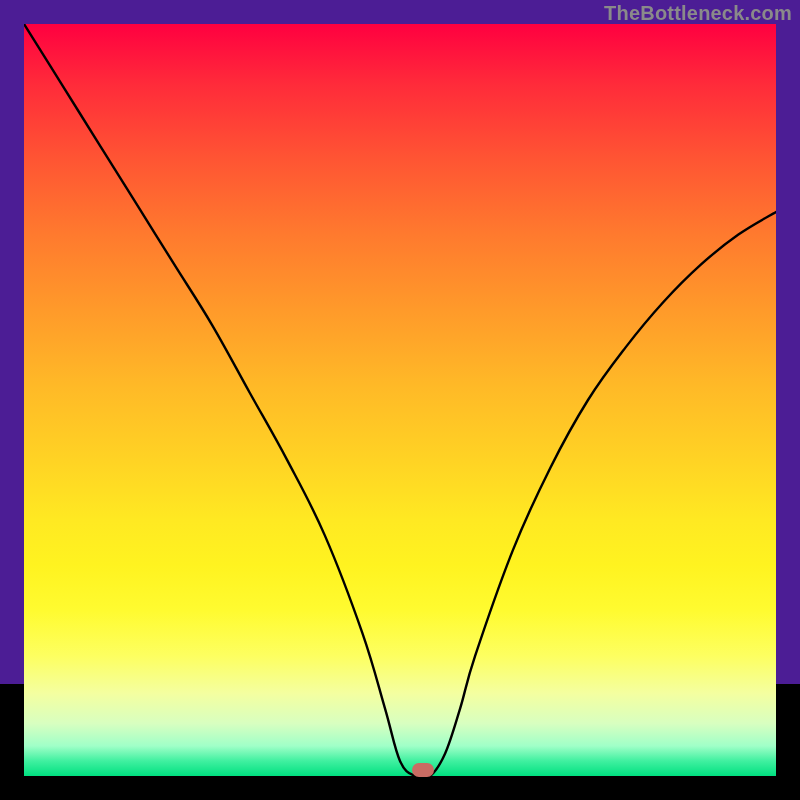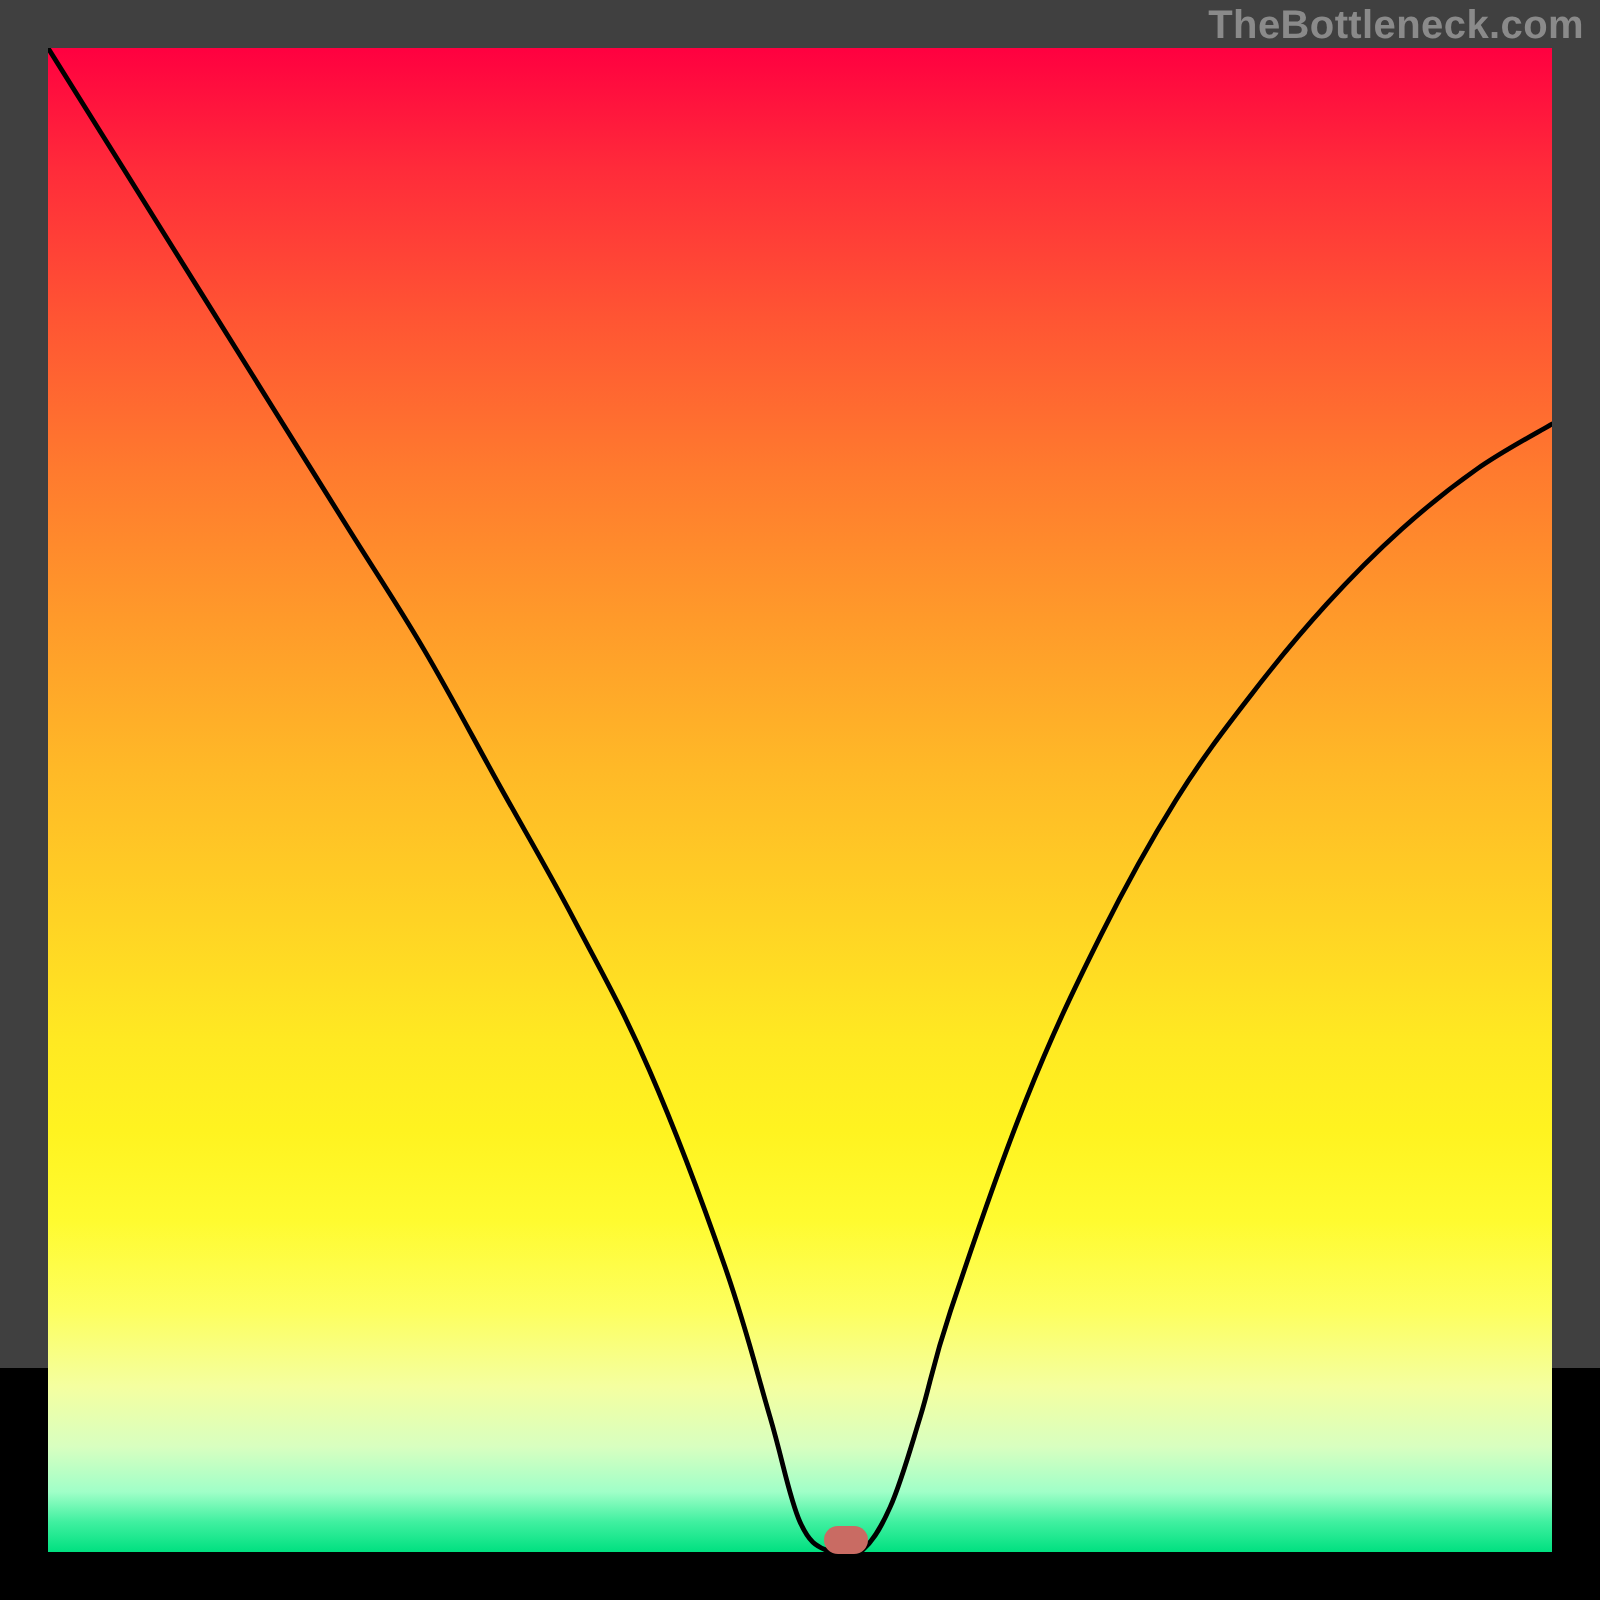--- a/index.html
+++ b/index.html
@@ -10,21 +10,21 @@
     height: 800px;
     position: relative;
     overflow: hidden;
   }
   .frame {
     position: absolute;
     top: 0;
     left: 0;
     width: 800px;
     height: 684px;
-    background: #404040;
+    background: #4c1d95;
     text-align: center;
   }
   .plot-area {
     position: absolute;
     top: 24px;
     left: 24px;
     width: 752px;
     height: 752px;
     background: linear-gradient(to bottom,
       #ff0040 0%,

